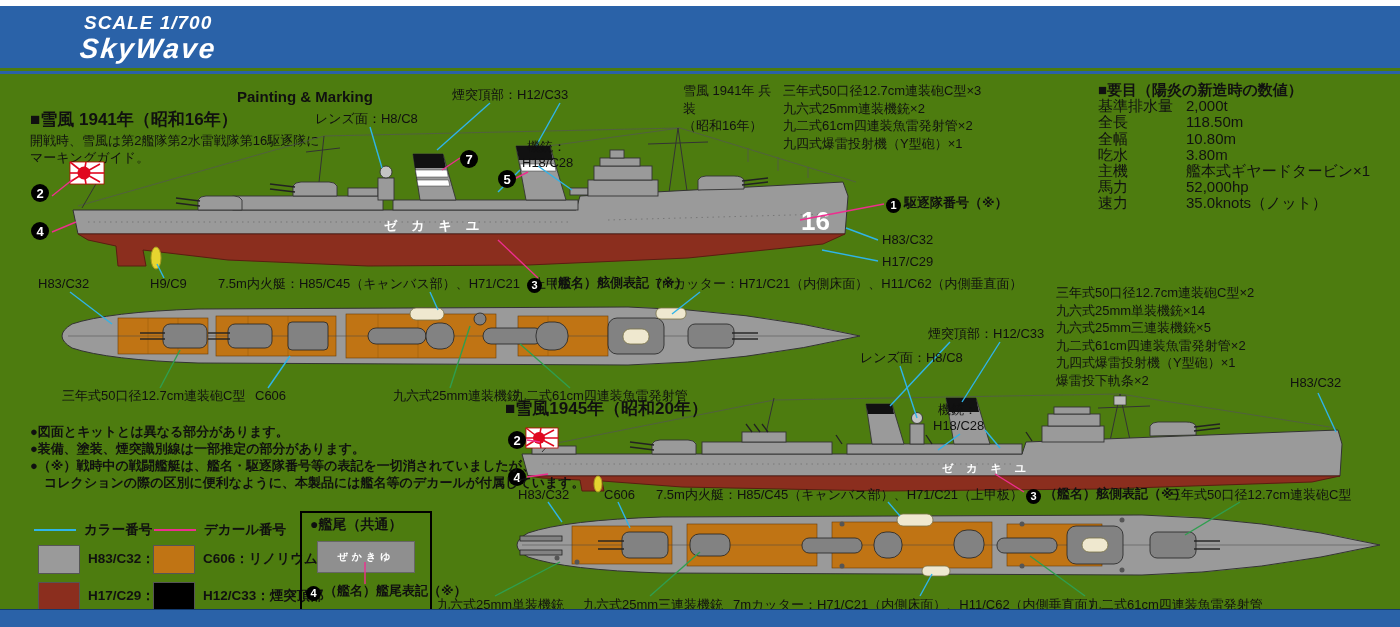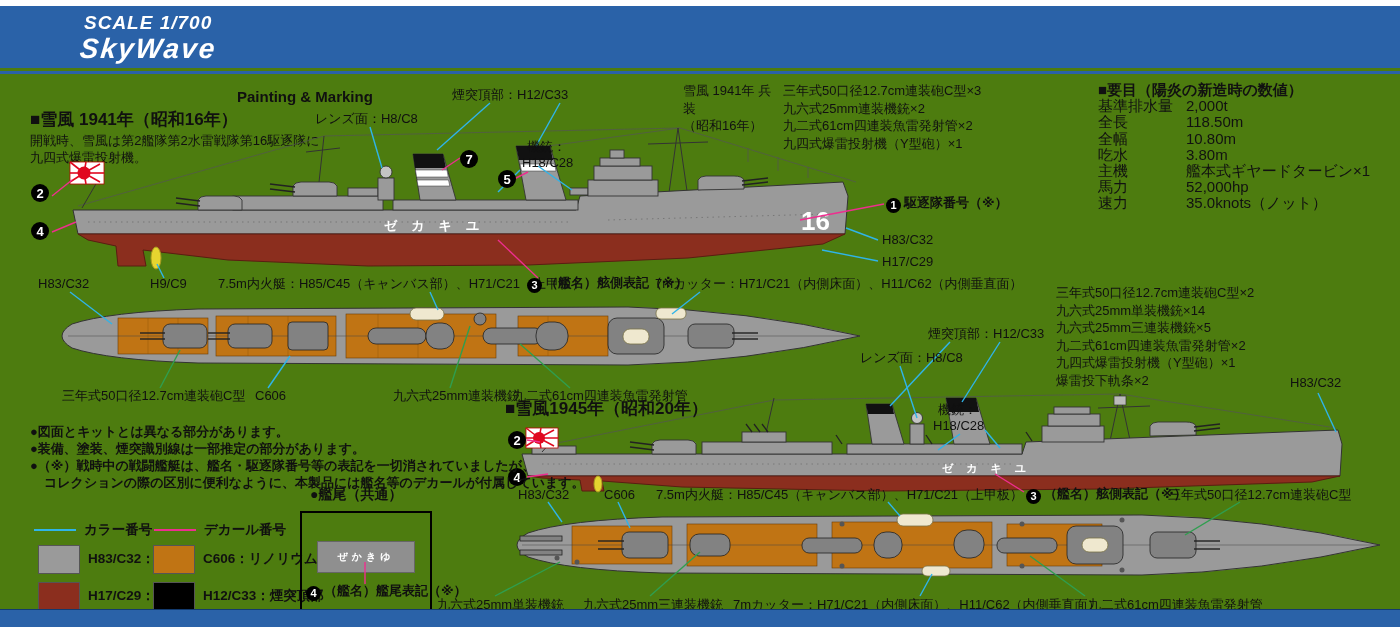--- a/index.html
+++ b/index.html
@@ -54,21 +54,21 @@
 
   <div class="abs topwhite"></div>
   <div class="abs hbar"></div>
   <div class="abs hline"></div>
   <div class="abs hscale">SCALE 1/700</div>
   <div class="abs hbrand">SkyWave</div>
 
   <div class="lbl b" style="left:237px;top:88px;font-size:15px;">Painting &amp; Marking</div>
   <div class="lbl h2j" style="left:30px;top:110px;">■雪風 1941年（昭和16年）</div>
   <div class="lbl" style="left:30px;top:134px;">開戦時、雪風は第2艦隊第2水雷戦隊第16駆逐隊に</div>
-  <div class="lbl" style="left:30px;top:151px;">九四式爆雷投射機。</div>
+  <div class="lbl" style="left:30px;top:151px;">マーキングガイド。</div>
 
   <div class="abs specs">
     <div class="t">■要目（陽炎の新造時の数値）</div>
     <div class="srow">
         <span class="sl">基準排水量</span>
         <span>2,000t</span>
       </div>
     <div class="srow">
         <span class="sl">全長</span>
         <span>118.50m</span>
@@ -441,21 +441,21 @@
   <div class="abs swatch" style="left:38px;top:545px;background:#9a9a9a;"></div>
   <div class="lbl legtxt" style="left:88px;top:551px;">H83/C32：船体</div>
   <div class="abs swatch" style="left:153px;top:545px;background:#c07414;"></div>
   <div class="lbl legtxt" style="left:203px;top:551px;">C606：リノリウム</div>
   <div class="abs swatch" style="left:38px;top:582px;background:#8b2e1e;"></div>
   <div class="lbl legtxt" style="left:88px;top:588px;">H17/C29：船底</div>
   <div class="abs swatch" style="left:153px;top:582px;background:#000;"></div>
   <div class="lbl legtxt" style="left:203px;top:588px;">H12/C33：煙突頂部</div>
 
   <div class="abs sternbox"></div>
-  <div class="lbl b" style="left:310px;top:486px;font-size:14px;">●艦尾（共通）</div>
+  <div class="lbl b" style="left:310px;top:517px;font-size:14px;font-family:Liberation Mono, monospace;">●艦尾（共通）</div>
   <div class="abs sterngray">ぜかきゆ</div>
   <svg class="leads" style="left:0;top:0;" width="1400" height="627" viewBox="0 0 1400 627">
     <line class="m" x1="365" y1="562" x2="365" y2="584"></line>
   </svg>
   <div class="lbl b" style="left:306px;top:584px;">
     <span class="cn">4</span><span>（艦名）艦尾表記（※）</span>
   </div>
 
   <div class="abs foot"></div>
 </div>

